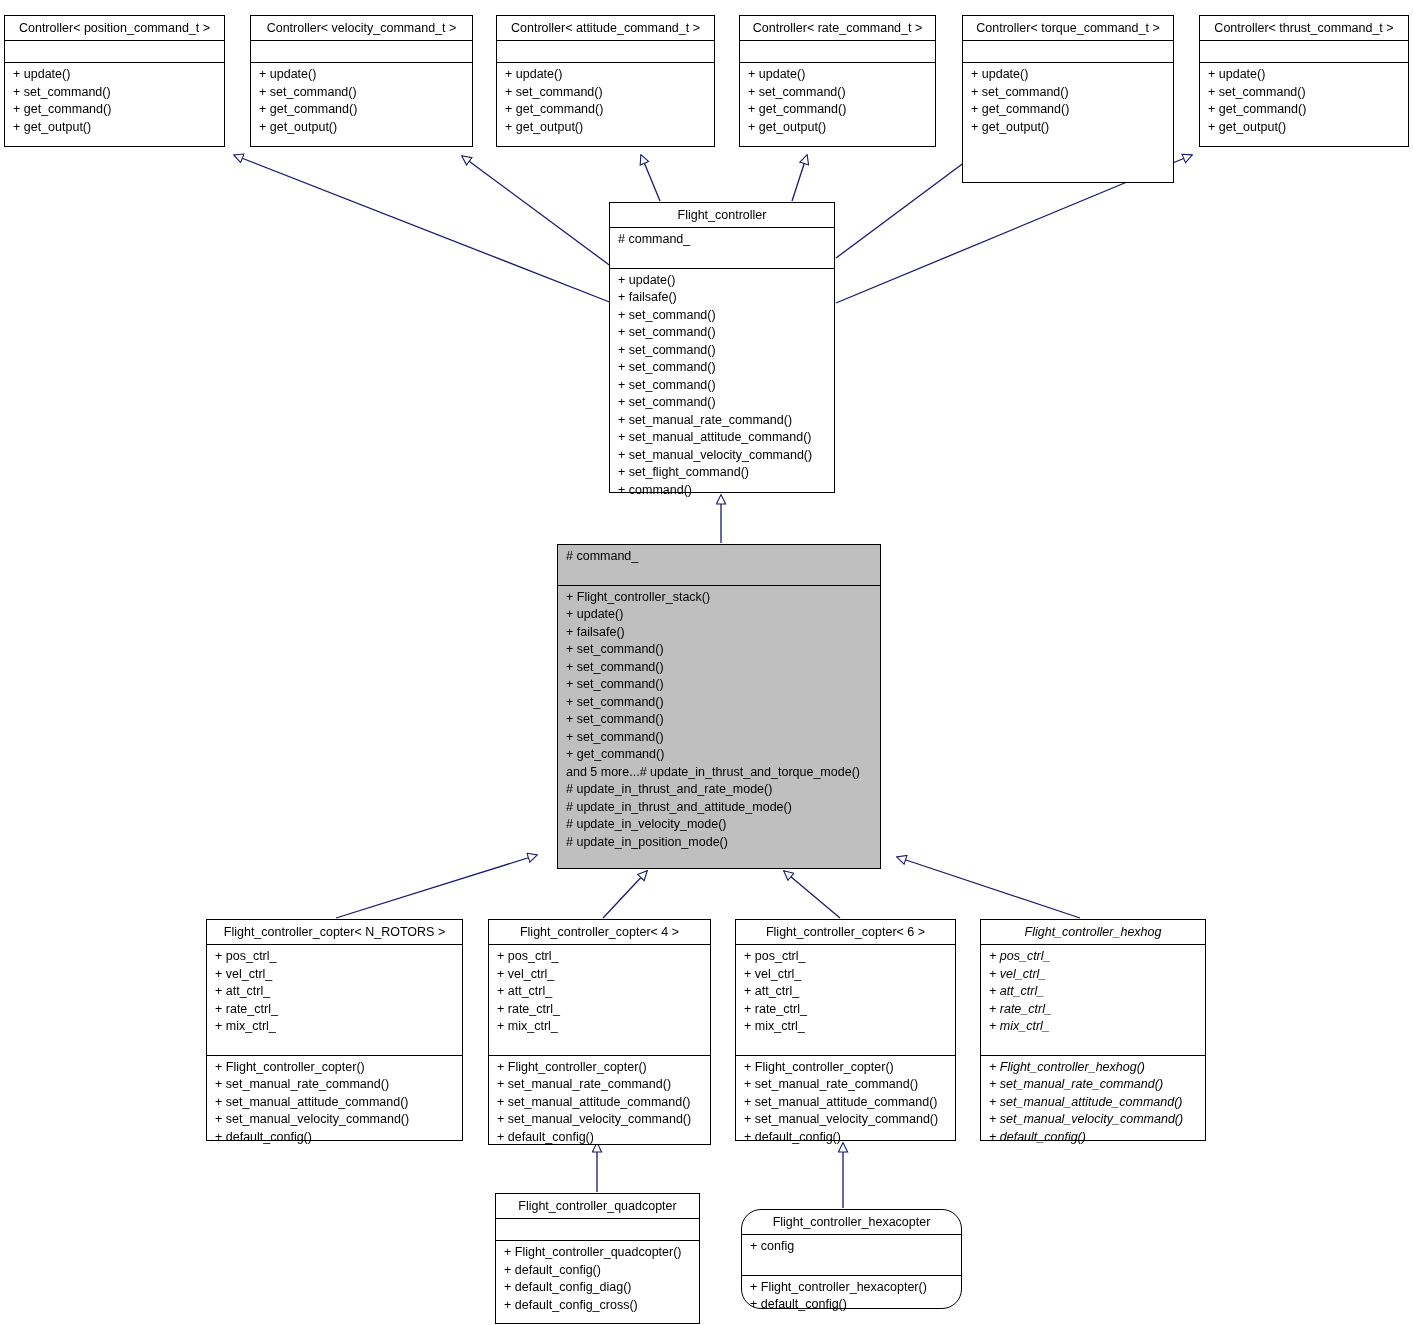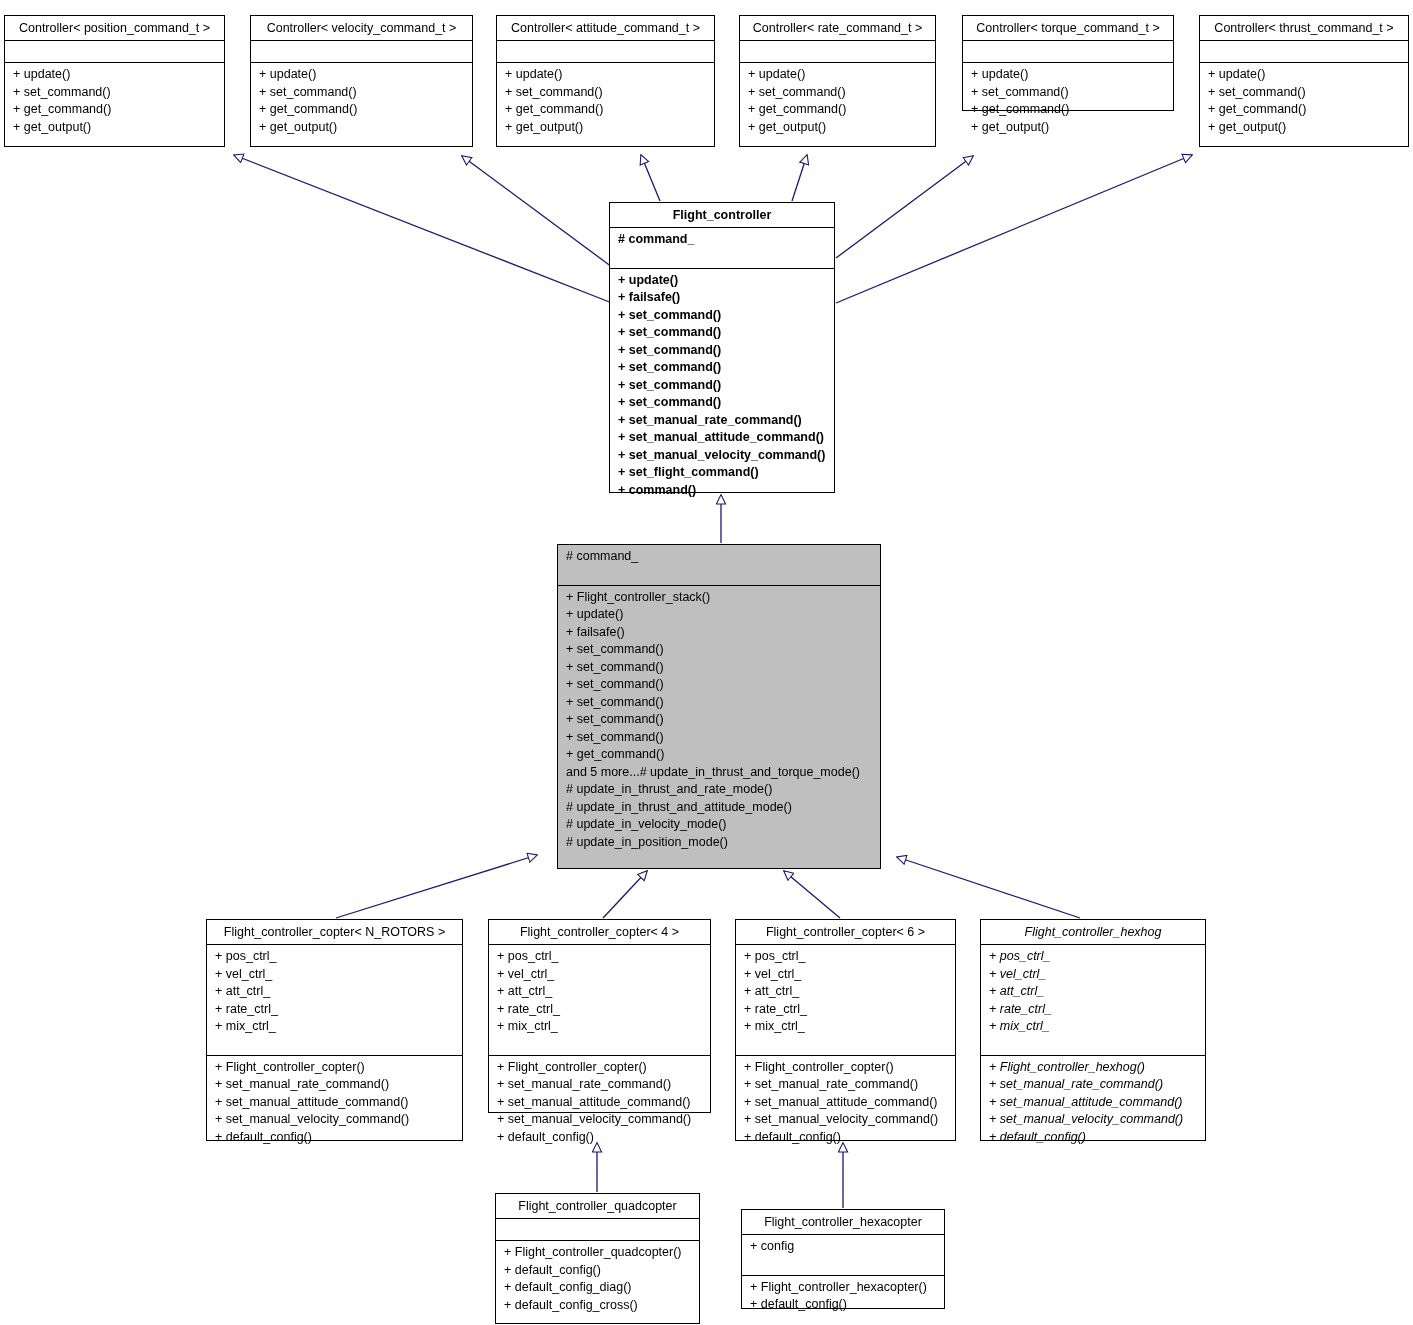--- a/index.html
+++ b/index.html
@@ -138,41 +138,41 @@
       <div class="uml-class" style="left: 739px; top: 6px; width: 197px; height: 132px;">
         <div class="uml-title">Controller&lt; rate_command_t &gt;</div>
         <div class="uml-attrs empty"></div>
         <div class="uml-ops">
           <div class="uml-row">+ update()</div>
           <div class="uml-row">+ set_command()</div>
           <div class="uml-row">+ get_command()</div>
           <div class="uml-row">+ get_output()</div>
         </div>
       </div>
-      <div class="uml-class" style="left: 962px; top: 6px; width: 212px; height: 96px;">
+      <div class="uml-class" style="left: 962px; top: 6px; width: 212px; height: 168px;">
         <div class="uml-title">Controller&lt; torque_command_t &gt;</div>
         <div class="uml-attrs empty"></div>
         <div class="uml-ops">
           <div class="uml-row">+ update()</div>
           <div class="uml-row">+ set_command()</div>
           <div class="uml-row">+ get_command()</div>
           <div class="uml-row">+ get_output()</div>
         </div>
       </div>
       <div class="uml-class" style="left: 1199px; top: 6px; width: 210px; height: 132px;">
         <div class="uml-title">Controller&lt; thrust_command_t &gt;</div>
         <div class="uml-attrs empty"></div>
         <div class="uml-ops">
           <div class="uml-row">+ update()</div>
           <div class="uml-row">+ set_command()</div>
           <div class="uml-row">+ get_command()</div>
           <div class="uml-row">+ get_output()</div>
         </div>
       </div>
-      <div class="uml-class" style="left: 609px; top: 193px; width: 226px; height: 291px; font-weight: bold;">
+      <div class="uml-class" style="left: 609px; top: 193px; width: 226px; height: 291px;">
         <div class="uml-title">Flight_controller</div>
         <div class="uml-attrs">
           <div class="uml-row"># command_</div>
         </div>
         <div class="uml-ops">
           <div class="uml-row">+ update()</div>
           <div class="uml-row">+ failsafe()</div>
           <div class="uml-row">+ set_command()</div>
           <div class="uml-row">+ set_command()</div>
           <div class="uml-row">+ set_command()</div>
@@ -218,21 +218,21 @@
           <div class="uml-row">+ mix_ctrl_</div>
         </div>
         <div class="uml-ops">
           <div class="uml-row">+ Flight_controller_copter()</div>
           <div class="uml-row">+ set_manual_rate_command()</div>
           <div class="uml-row">+ set_manual_attitude_command()</div>
           <div class="uml-row">+ set_manual_velocity_command()</div>
           <div class="uml-row">+ default_config()</div>
         </div>
       </div>
-      <div class="uml-class" style="left: 488px; top: 910px; width: 223px; height: 194px;">
+      <div class="uml-class" style="left: 488px; top: 910px; width: 223px; height: 226px;">
         <div class="uml-title">Flight_controller_copter&lt; 4 &gt;</div>
         <div class="uml-attrs">
           <div class="uml-row">+ pos_ctrl_</div>
           <div class="uml-row">+ vel_ctrl_</div>
           <div class="uml-row">+ att_ctrl_</div>
           <div class="uml-row">+ rate_ctrl_</div>
           <div class="uml-row">+ mix_ctrl_</div>
         </div>
         <div class="uml-ops">
           <div class="uml-row">+ Flight_controller_copter()</div>
@@ -279,21 +279,21 @@
       <div class="uml-class" style="left: 495px; top: 1184px; width: 205px; height: 131px;">
         <div class="uml-title">Flight_controller_quadcopter</div>
         <div class="uml-attrs empty"></div>
         <div class="uml-ops">
           <div class="uml-row">+ Flight_controller_quadcopter()</div>
           <div class="uml-row">+ default_config()</div>
           <div class="uml-row">+ default_config_diag()</div>
           <div class="uml-row">+ default_config_cross()</div>
         </div>
       </div>
-      <div class="uml-class" style="left: 741px; top: 1200px; width: 204px; height: 100px;">
+      <div class="uml-class" style="left: 741px; top: 1200px; width: 221px; height: 100px; border-radius: 20px;">
         <div class="uml-title">Flight_controller_hexacopter</div>
         <div class="uml-attrs">
           <div class="uml-row">+ config</div>
         </div>
         <div class="uml-ops">
           <div class="uml-row">+ Flight_controller_hexacopter()</div>
           <div class="uml-row">+ default_config()</div>
         </div>
       </div>
     </div>

